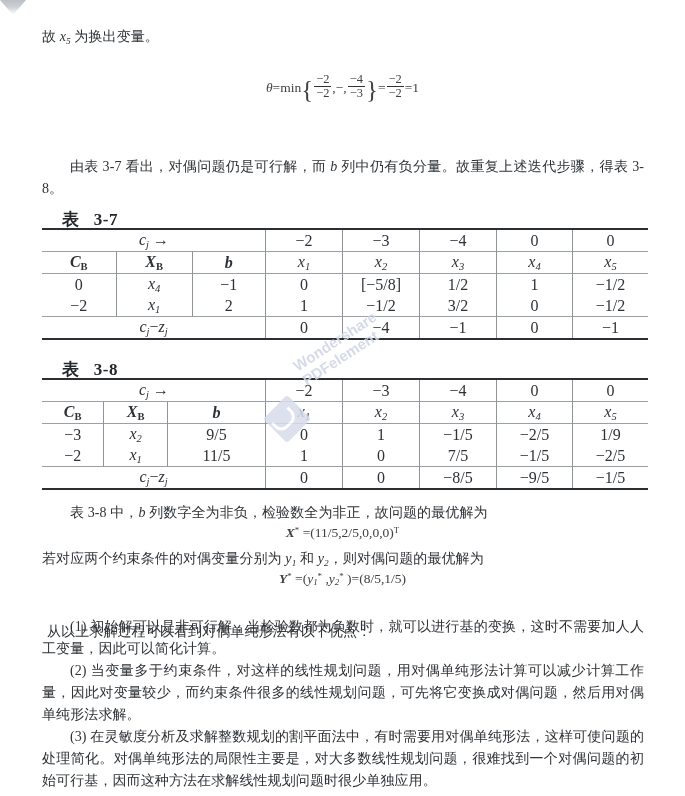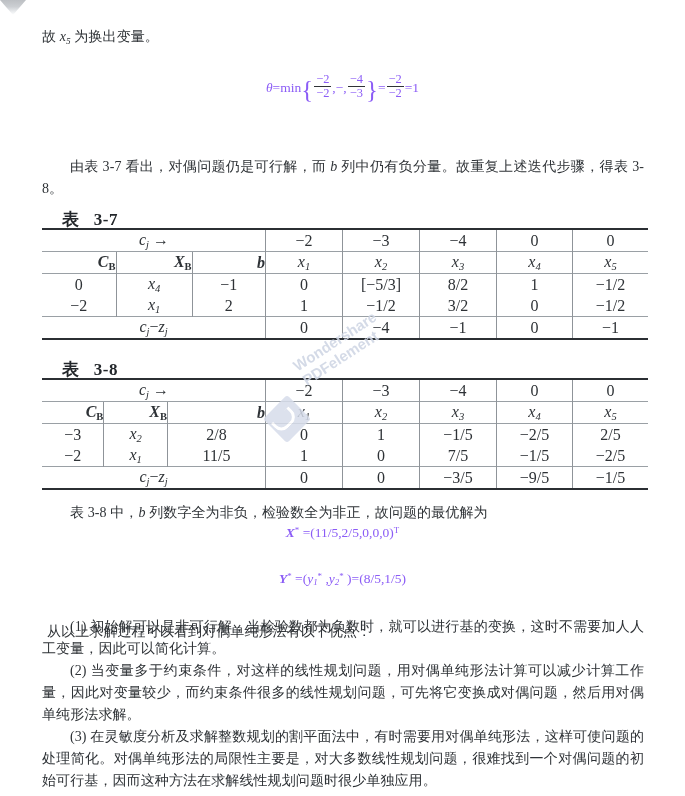--- a/index.html
+++ b/index.html
@@ -44,21 +44,21 @@
     color: #2e3236;
     text-align: justify;
   }
   .indent { text-indent: 2em; }
 
   .formula {
     position: absolute;
     width: 685px;
     text-align: center;
     font-size: 13.5px;
-    color: #8b5cf6;
+    color: #404040;
   }
   .fml-inner { display: inline-block; }
 
   i.v { font-style: italic; font-family: "Liberation Serif", serif; }
   sub.s { font-size: .66em; font-style: italic; vertical-align: -0.28em; }
   sup.s { font-size: .66em; vertical-align: .45em; }
   b.bv { font-weight: bold; font-style: italic; }
 
   
   .frac {
@@ -96,21 +96,21 @@
     height: 21px;
     border-left: 1px solid #8f9499;
     font-family: "Liberation Serif", serif;
   }
   table.simplex td.noleft { border-left: none; }
   table.simplex tr.toprule td { border-top: 2.2px solid #2b2f33; }
   table.simplex tr.midrule td { border-top: 1px solid #9aa0a5; }
   table.simplex tr.botrule td { border-top: 1px solid #9aa0a5; }
   table.simplex tr.endrule td { border-bottom: 2.2px solid #2b2f33; }
   table.simplex td.cj-span { text-align: center; }
-  table.simplex td.hdr { font-weight: bold; text-align: right; }
+  table.simplex td.hdr { font-weight: bold; }
 
   
   #watermark {
     position: absolute;
     left: 268px;
     top: 358px;
     width: 190px;
     height: 100px;
     pointer-events: none;
     user-select: none;
@@ -198,22 +198,22 @@
       <td><i class="v">x</i><sub class="s">2</sub></td>
       <td><i class="v">x</i><sub class="s">3</sub></td>
       <td><i class="v">x</i><sub class="s">4</sub></td>
       <td><i class="v">x</i><sub class="s">5</sub></td>
     </tr>
     <tr class="midrule">
       <td class="noleft">0</td>
       <td><i class="v">x</i><sub class="s">4</sub></td>
       <td>−1</td>
       <td>0</td>
-      <td>[−5/3]</td>
-      <td>8/2</td>
+      <td>[−5/8]</td>
+      <td>1/2</td>
       <td>1</td>
       <td>−1/2</td>
     </tr>
     <tr>
       <td class="noleft">−2</td>
       <td><i class="v">x</i><sub class="s">1</sub></td>
       <td>2</td>
       <td>1</td>
       <td>−1/2</td>
       <td>3/2</td>
@@ -252,42 +252,42 @@
       <td class="hdr"><b class="bv">b</b></td>
       <td><i class="v">x</i><sub class="s">1</sub></td>
       <td><i class="v">x</i><sub class="s">2</sub></td>
       <td><i class="v">x</i><sub class="s">3</sub></td>
       <td><i class="v">x</i><sub class="s">4</sub></td>
       <td><i class="v">x</i><sub class="s">5</sub></td>
     </tr>
     <tr class="midrule">
       <td class="noleft">−3</td>
       <td><i class="v">x</i><sub class="s">2</sub></td>
-      <td>2/8</td>
+      <td>9/5</td>
       <td>0</td>
       <td>1</td>
       <td>−1/5</td>
       <td>−2/5</td>
-      <td>2/5</td>
+      <td>1/9</td>
     </tr>
     <tr>
       <td class="noleft">−2</td>
       <td><i class="v">x</i><sub class="s">1</sub></td>
       <td>11/5</td>
       <td>1</td>
       <td>0</td>
       <td>7/5</td>
       <td>−1/5</td>
       <td>−2/5</td>
     </tr>
     <tr class="botrule endrule">
       <td class="noleft cj-span" colspan="3"><i class="v">c</i><sub class="s">j</sub>−<i class="v">z</i><sub class="s">j</sub></td>
       <td>0</td>
       <td>0</td>
-      <td>−3/5</td>
+      <td>−8/5</td>
       <td>−9/5</td>
       <td>−1/5</td>
     </tr>
   </tbody>
     </table>
 
   <div id="watermark">
     <div id="wm-text">
       <span>Wondershare</span><br>
       <span>PDFelement</span>
@@ -296,20 +296,23 @@
   </div>
 
   <div class="para indent" style="left:42px; top:502px; width:602px;">
     表 3-8 中，<i class="v">b</i> 列数字全为非负，检验数全为非正，故问题的最优解为
   </div>
 
   <div class="formula" style="top:525px;">
     <span class="fml-inner"><b class="bv">X</b><sup class="s">*</sup> =(11/5,2/5,0,0,0)<sup class="s">T</sup></span>
   </div>
 
+  <div class="para" style="left:42px; top:548px; width:602px;">
+    若对应两个约束条件的对偶变量分别为 <i class="v">y</i><sub class="s">1</sub> 和 <i class="v">y</i><sub class="s">2</sub>，则对偶问题的最优解为
+  </div>
 
   <div class="formula" style="top:571px;">
     <span class="fml-inner"><b class="bv">Y</b><sup class="s">*</sup> =(<i class="v">y</i><sub class="s">1</sub><sup class="s">*</sup> ,<i class="v">y</i><sub class="s">2</sub><sup class="s">*</sup> )=(8/5,1/5)</span>
   </div>
 
   <div class="para" style="left:47px; top:594px; width:602px;margin-top:27px;">
     从以上求解过程可以看到对偶单纯形法有以下优点：
   </div>
 
   <div class="para indent" style="left:42px; top:616px; width:602px;">

